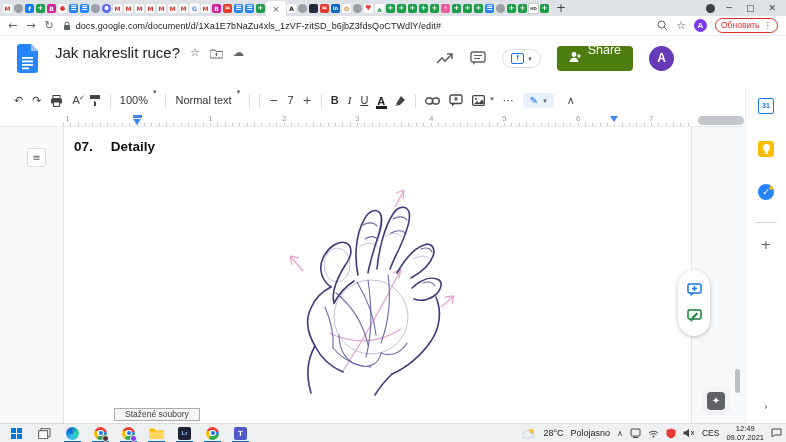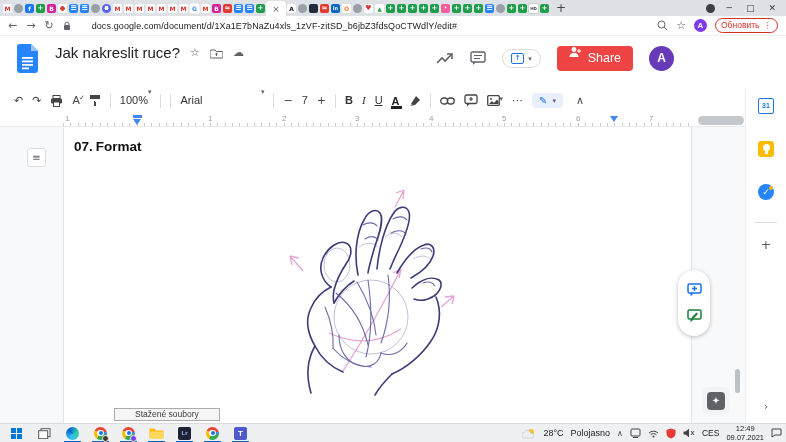--- a/index.html
+++ b/index.html
@@ -33,48 +33,48 @@
   .tab-active { width:20px; height:15px; margin-top:1px; background:#fff; border-radius:4px 4px 0 0; }
   .tab-active::before { content:"×"; background:transparent; color:#5f6368; width:auto; height:auto; font:400 9px/14px "DejaVu Sans",sans-serif; }
   .newtab-btn { color:#444; font:400 12px/16px "DejaVu Sans",sans-serif; margin-left:6px; }
   .tabstrip-right { margin-left:auto; display:flex; align-items:center; gap:12px; padding-right:10px; height:16px; }
   .ext-circle { width:9px; height:9px; border-radius:50%; background:#3c4043; }
   .win-controls { display:flex; gap:14px; color:#3c4043; font:400 9px/16px "DejaVu Sans",sans-serif; }
 
   
   .addrbar { position:absolute; left:0; top:16px; width:786px; height:20px; background:#fff; display:flex; align-items:center; padding:0 8px; gap:9px; border-bottom:1px solid #eceff1; }
   .nav-glyph { color:#5f6368; font:400 11px/20px "DejaVu Sans",sans-serif; }
-  .urlbox { display:flex; align-items:center; gap:21px; flex:1; }
+  .urlbox { display:flex; align-items:center; gap:5px; flex:1; }
   .url-text { font:400 9px/20px "Liberation Sans",sans-serif; color:#202124; letter-spacing:.1px; }
   .addr-right { display:flex; align-items:center; gap:8px; }
   .addr-avatar { width:13px; height:13px; border-radius:50%; background:#7c3aed; color:#fff; font:700 8px/13px "Liberation Sans",sans-serif; text-align:center; }
   .update-pill { border:1px solid #d93025; color:#d93025; border-radius:8px; font:400 8.5px/13px "Liberation Sans",sans-serif; padding:0 5px; display:flex; gap:4px; align-items:center; }
 
   
   .docshead { position:absolute; left:0; top:36px; width:686px; height:52px; background:#fff; }
   .docs-logo { position:absolute; left:17px; top:8px; }
   .dh-title-row { position:absolute; left:55px; top:7px; display:flex; align-items:center; gap:10px; }
   .doc-title { font:400 15px/20px "Liberation Sans",sans-serif; color:#202124; }
   .dh-ico { color:#5f6368; font:400 11px/14px "DejaVu Sans",sans-serif; }
   .menubar { position:absolute; left:54px; top:30px; display:flex; gap:17px; }
   .menu-item { font:400 12.5px/16px "Liberation Sans",sans-serif; color:#202124; }
   .last-edit { font:400 11.5px/16px "Liberation Sans",sans-serif; color:#5f6368; text-decoration:underline; margin-left:4px; white-space:nowrap; }
   .dh-right { position:absolute; right:12px; top:10px; display:flex; align-items:center; gap:16px; }
   .present-pill { display:flex; align-items:center; gap:4px; border:1px solid #dadce0; border-radius:12px; padding:3px 8px; }
   .present-box { width:13px; height:11px; border:1.5px solid #1a73e8; border-radius:2px; color:#1a73e8; font:700 7px/9px "DejaVu Sans",sans-serif; text-align:center; }
   .caret { color:#5f6368; font-size:7px; }
-  .share-btn { background:#ef4444; color:#fff; border-radius:4px; height:25px; display:flex; align-items:flex-start; gap:6px; padding:0 12px; font:500 12.5px/25px "Liberation Sans",sans-serif; }
+  .share-btn { background:#4d7c0f; color:#fff; border-radius:4px; height:25px; display:flex; align-items:flex-end; gap:6px; padding:8px 12px; font:500 12.5px/25px "Liberation Sans",sans-serif; }
   .hdr-avatar { width:25px; height:25px; border-radius:50%; background:#673ab7; color:#fff; font:700 12px/25px "Liberation Sans",sans-serif; text-align:center; }
 
   
   .toolbar { position:absolute; left:0; top:88px; width:745px; height:25px; background:#fff; display:flex; align-items:center; padding-left:14px; gap:9px; }
   .ti { color:#444; font:400 11px/25px "DejaVu Sans",sans-serif; white-space:nowrap; }
   .tsep { width:1px; height:14px; background:#dadce0; }
   .tb-label { font:400 11px/25px "Liberation Sans",sans-serif; color:#333; }
-  .tb-drop { display:flex; align-items:flex-start; }
+  .tb-drop { display:flex; align-items:flex-start; gap:5px; }
   .tb-b { font-weight:700; font-family:"Liberation Sans",sans-serif; }
   .tb-i { font-style:italic; font-family:"Liberation Serif",serif; }
   .tb-u { text-decoration:underline; }
   .tb-a-color { position:relative; font:700 11px/20px "Liberation Sans",sans-serif; color:#202124; }
   .tb-a-color::after { content:""; position:absolute; left:-1px; bottom:2px; width:11px; height:2.5px; background:#202124; }
   .spell { position:relative; font:400 11px/25px "Liberation Sans",sans-serif; color:#444; }
   .spell::after { content:"✓"; position:absolute; right:-5px; bottom:3px; font-size:7px; }
   .edit-pill { background:#e8f0fe; border-radius:4px; display:flex; align-items:center; gap:5px; padding:2px 7px; }
   .edit-pill .pen { color:#1a73e8; font-size:10px; }
 
@@ -96,29 +96,29 @@
   .sp-tasks { margin-top:27px; width:16px; height:16px; border-radius:50%; background:#2684fc; color:#fff; font:700 9px/16px "DejaVu Sans",sans-serif; text-align:center; position:relative; }
   .sp-tasks::after { content:""; position:absolute; right:1px; top:2px; width:4px; height:4px; border-radius:50%; background:#fbbc04; }
   .sp-div { margin-top:22px; width:22px; height:1px; background:#dadce0; }
   .sp-plus { margin-top:14px; color:#5f6368; font:400 13px/16px "DejaVu Sans",sans-serif; }
   .sp-collapse { margin-top:auto; margin-bottom:10px; color:#5f6368; font:400 10px/12px "DejaVu Sans",sans-serif; }
 
   
   .canvas { position:absolute; left:0; top:127px; width:745px; height:296px; background:#f8f9fa; overflow:hidden; }
   .page { position:absolute; left:63px; top:0; width:629px; height:296px; background:#fff; border-left:1px solid #e3e5e8; border-right:1px solid #e3e5e8; }
   .outline-btn { position:absolute; left:27px; top:21px; width:19px; height:19px; background:#fff; border:1px solid #dadce0; border-radius:3px; color:#5f6368; font:400 10px/17px "DejaVu Sans",sans-serif; text-align:center; }
-  .doc-heading { position:absolute; left:74px; top:11px; font:700 13.5px/18px "Liberation Sans",sans-serif; color:#111; display:flex; gap:3px; }
+  .doc-heading { position:absolute; left:74px; top:11px; font:700 13.5px/18px "Liberation Sans",sans-serif; color:#111; display:flex; gap:18px; }
   .hand-art { position:absolute; left:218px; top:56px; }
   .float-pill { position:absolute; left:678px; top:143px; width:32px; height:66px; background:#fff; border-radius:16px; box-shadow:0 1px 4px rgba(0,0,0,.25); display:flex; flex-direction:column; align-items:center; justify-content:space-evenly; }
   .scroll-thumb { position:absolute; left:735px; top:242px; width:5px; height:24px; background:#bdc1c6; border-radius:3px; }
   .explore-btn { position:absolute; left:702px; top:260px; width:28px; height:28px; background:#f1f3f4; border-radius:6px; display:flex; align-items:center; justify-content:center; }
   .explore-inner { width:18px; height:18px; background:#5f6368; border-radius:4px; color:#fff; font:400 10px/18px "DejaVu Sans",sans-serif; text-align:center; }
 
   
-  .tooltip { position:absolute; left:114px; top:408px; background:#f5f5f5; border:1px solid #ababab; color:#3c3c3c; font:400 8.5px/11px "Liberation Sans",sans-serif; padding:0 20px; z-index:5; }
+  .tooltip { position:absolute; left:114px; top:408px; background:#f5f5f5; border:1px solid #ababab; color:#3c3c3c; font:400 8.5px/11px "Liberation Sans",sans-serif; padding:0 10px; z-index:5; }
 
   
   .taskbar { position:absolute; left:0; bottom:0; width:786px; height:19px; background:#eef0f2; border-top:1px solid #d9dbdd; display:flex; align-items:center; padding:0 4px 0 8px; gap:11px; }
   .tb-icon { position:relative; width:17px; height:17px; display:flex; align-items:center; justify-content:center; flex:none; }
   .tb-icon.active::after { content:""; position:absolute; left:0; bottom:-1px; width:17px; height:2px; background:#0067c0; }
   .chrome-ball { width:13px; height:13px; border-radius:50%; background:conic-gradient(from -45deg, #ea4335 0 33%, #4285f4 33% 38%, #34a853 38% 72%, #fbbc04 72% 95%, #ea4335 95%); position:relative; }
   .chrome-ball::before { content:""; position:absolute; left:3.2px; top:3.2px; width:6.6px; height:6.6px; border-radius:50%; background:#fff; }
   .chrome-ball::after { content:""; position:absolute; left:4.5px; top:4.5px; width:4px; height:4px; border-radius:50%; background:#1a73e8; }
   .badge { position:absolute; right:0; bottom:0; width:7px; height:7px; border-radius:50%; border:1px solid #eef0f2; z-index:2; }
   .badge-dark { background:#4e342e; }
@@ -282,25 +282,25 @@
     <svg width="12" height="13" viewBox="0 0 12 13">
         <path d="M1 1h10v4H1z" fill="#444"></path>
         <path d="M11 2v3H6v3h1v4H5V7h1V5h5z" fill="#444"></path>
       </svg>
     <span class="tsep"></span>
     <span class="tb-drop">
         <span class="tb-label">100%</span>
         <span class="caret">▾</span>
       </span>
     <span class="tsep"></span>
+    <span class="tb-drop">
+        <span class="tb-label">Normal text</span>
+        <span class="caret">▾</span>
+      </span>
     <span class="tsep"></span>
-    <span class="tb-drop" style="width:84px; justify-content:space-between;">
-        <span class="tb-label">Arial</span>
-        <span class="caret">▾</span>
-      </span>
     <span class="tsep"></span>
     <span class="ti">−</span>
     <span class="tb-label">7</span>
     <span class="ti">+</span>
     <span class="tsep"></span>
     <span class="tb-label tb-b">B</span>
     <span class="tb-label tb-i">I</span>
     <span class="tb-label tb-u">U</span>
     <span class="tb-a-color">A</span>
     <svg width="12" height="12" viewBox="0 0 12 12">
@@ -349,21 +349,21 @@
     <span class="ind-marker" style="left:133px; top:6px;"></span>
     <span class="ind-marker" style="left:610px; top:3px;"></span>
     <span class="scroll-pill"></span>
   </div>
 
   <div class="canvas">
     <div class="page"></div>
     <div class="outline-btn">≡</div>
     <div class="doc-heading">
       <span>07.</span>
-      <span>Format</span>
+      <span>Detaily</span>
     </div>
 
     <svg class="hand-art" width="250" height="218" viewBox="0 0 250 218">
       <g transform="translate(55,2)">
         <g stroke="#8f8cc0" stroke-width="1" fill="none" opacity="0.55">
           <circle cx="98" cy="132" r="37"></circle>
           <ellipse cx="64" cy="80" rx="13" ry="17"></ellipse>
           <path d="M86,62 C93,57 100,57 105,62"></path>
           <path d="M112,52 C118,47 125,47 129,52"></path>
           <path d="M140,74 C147,70 154,70 158,75"></path>

